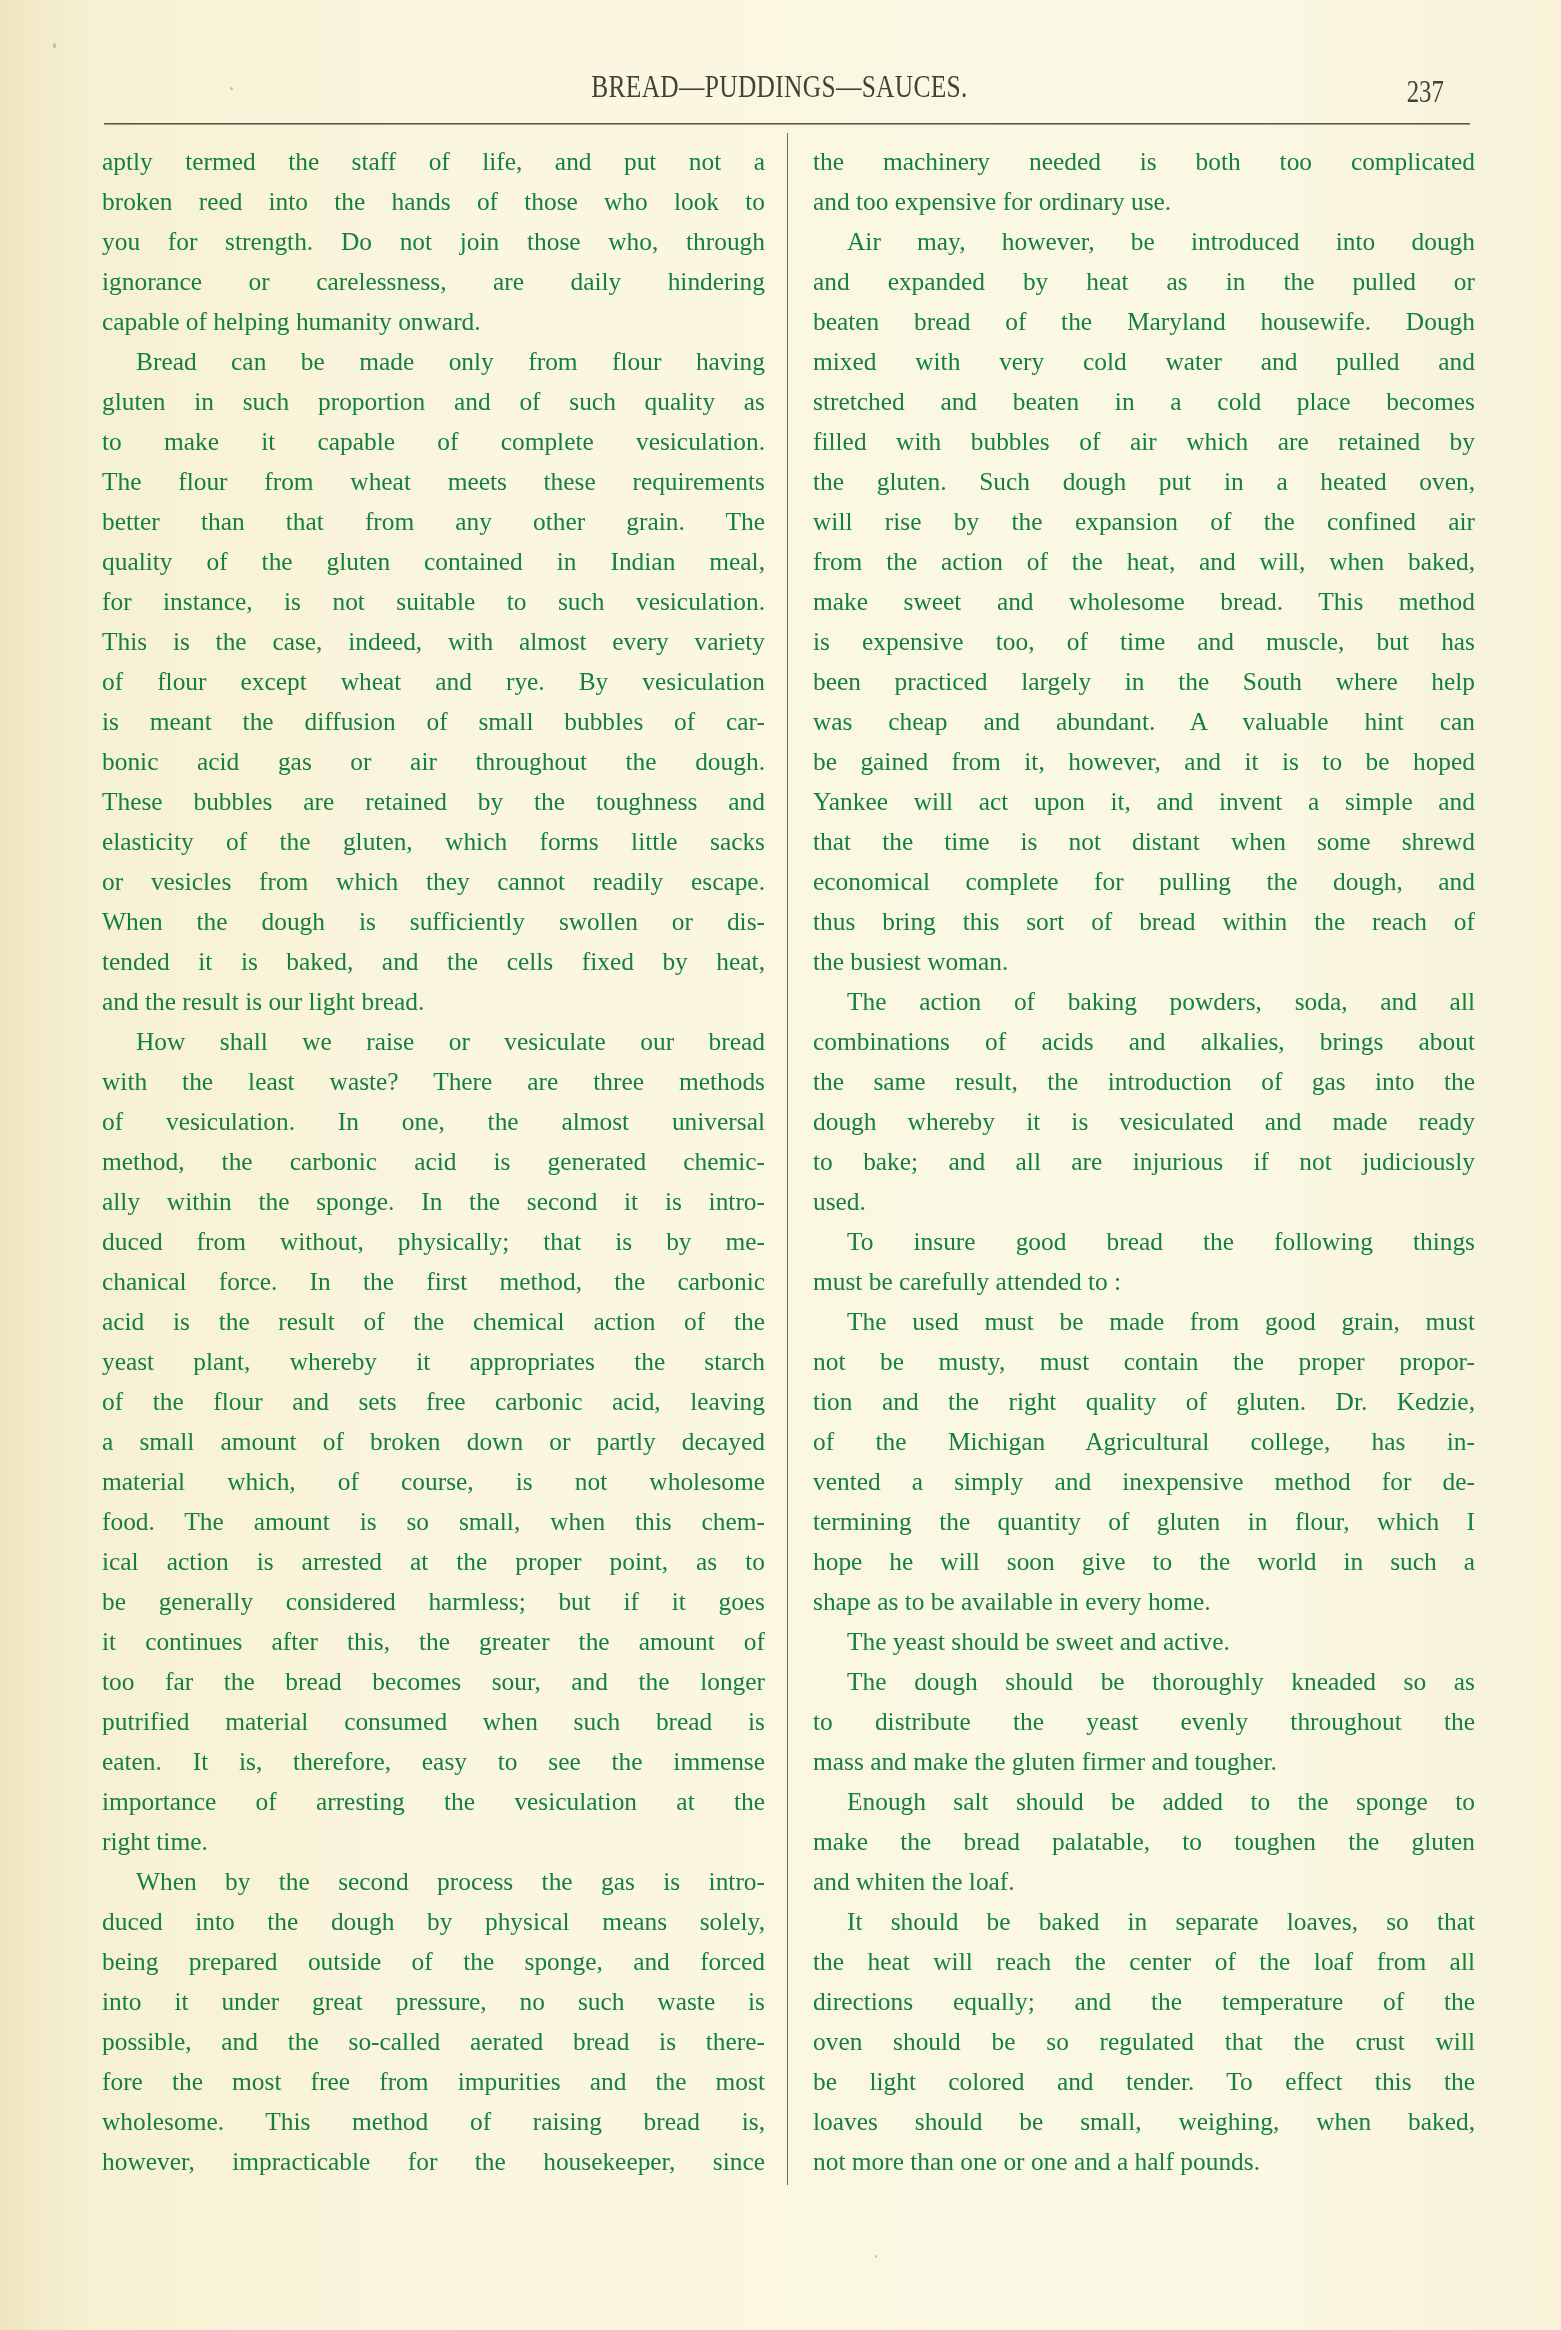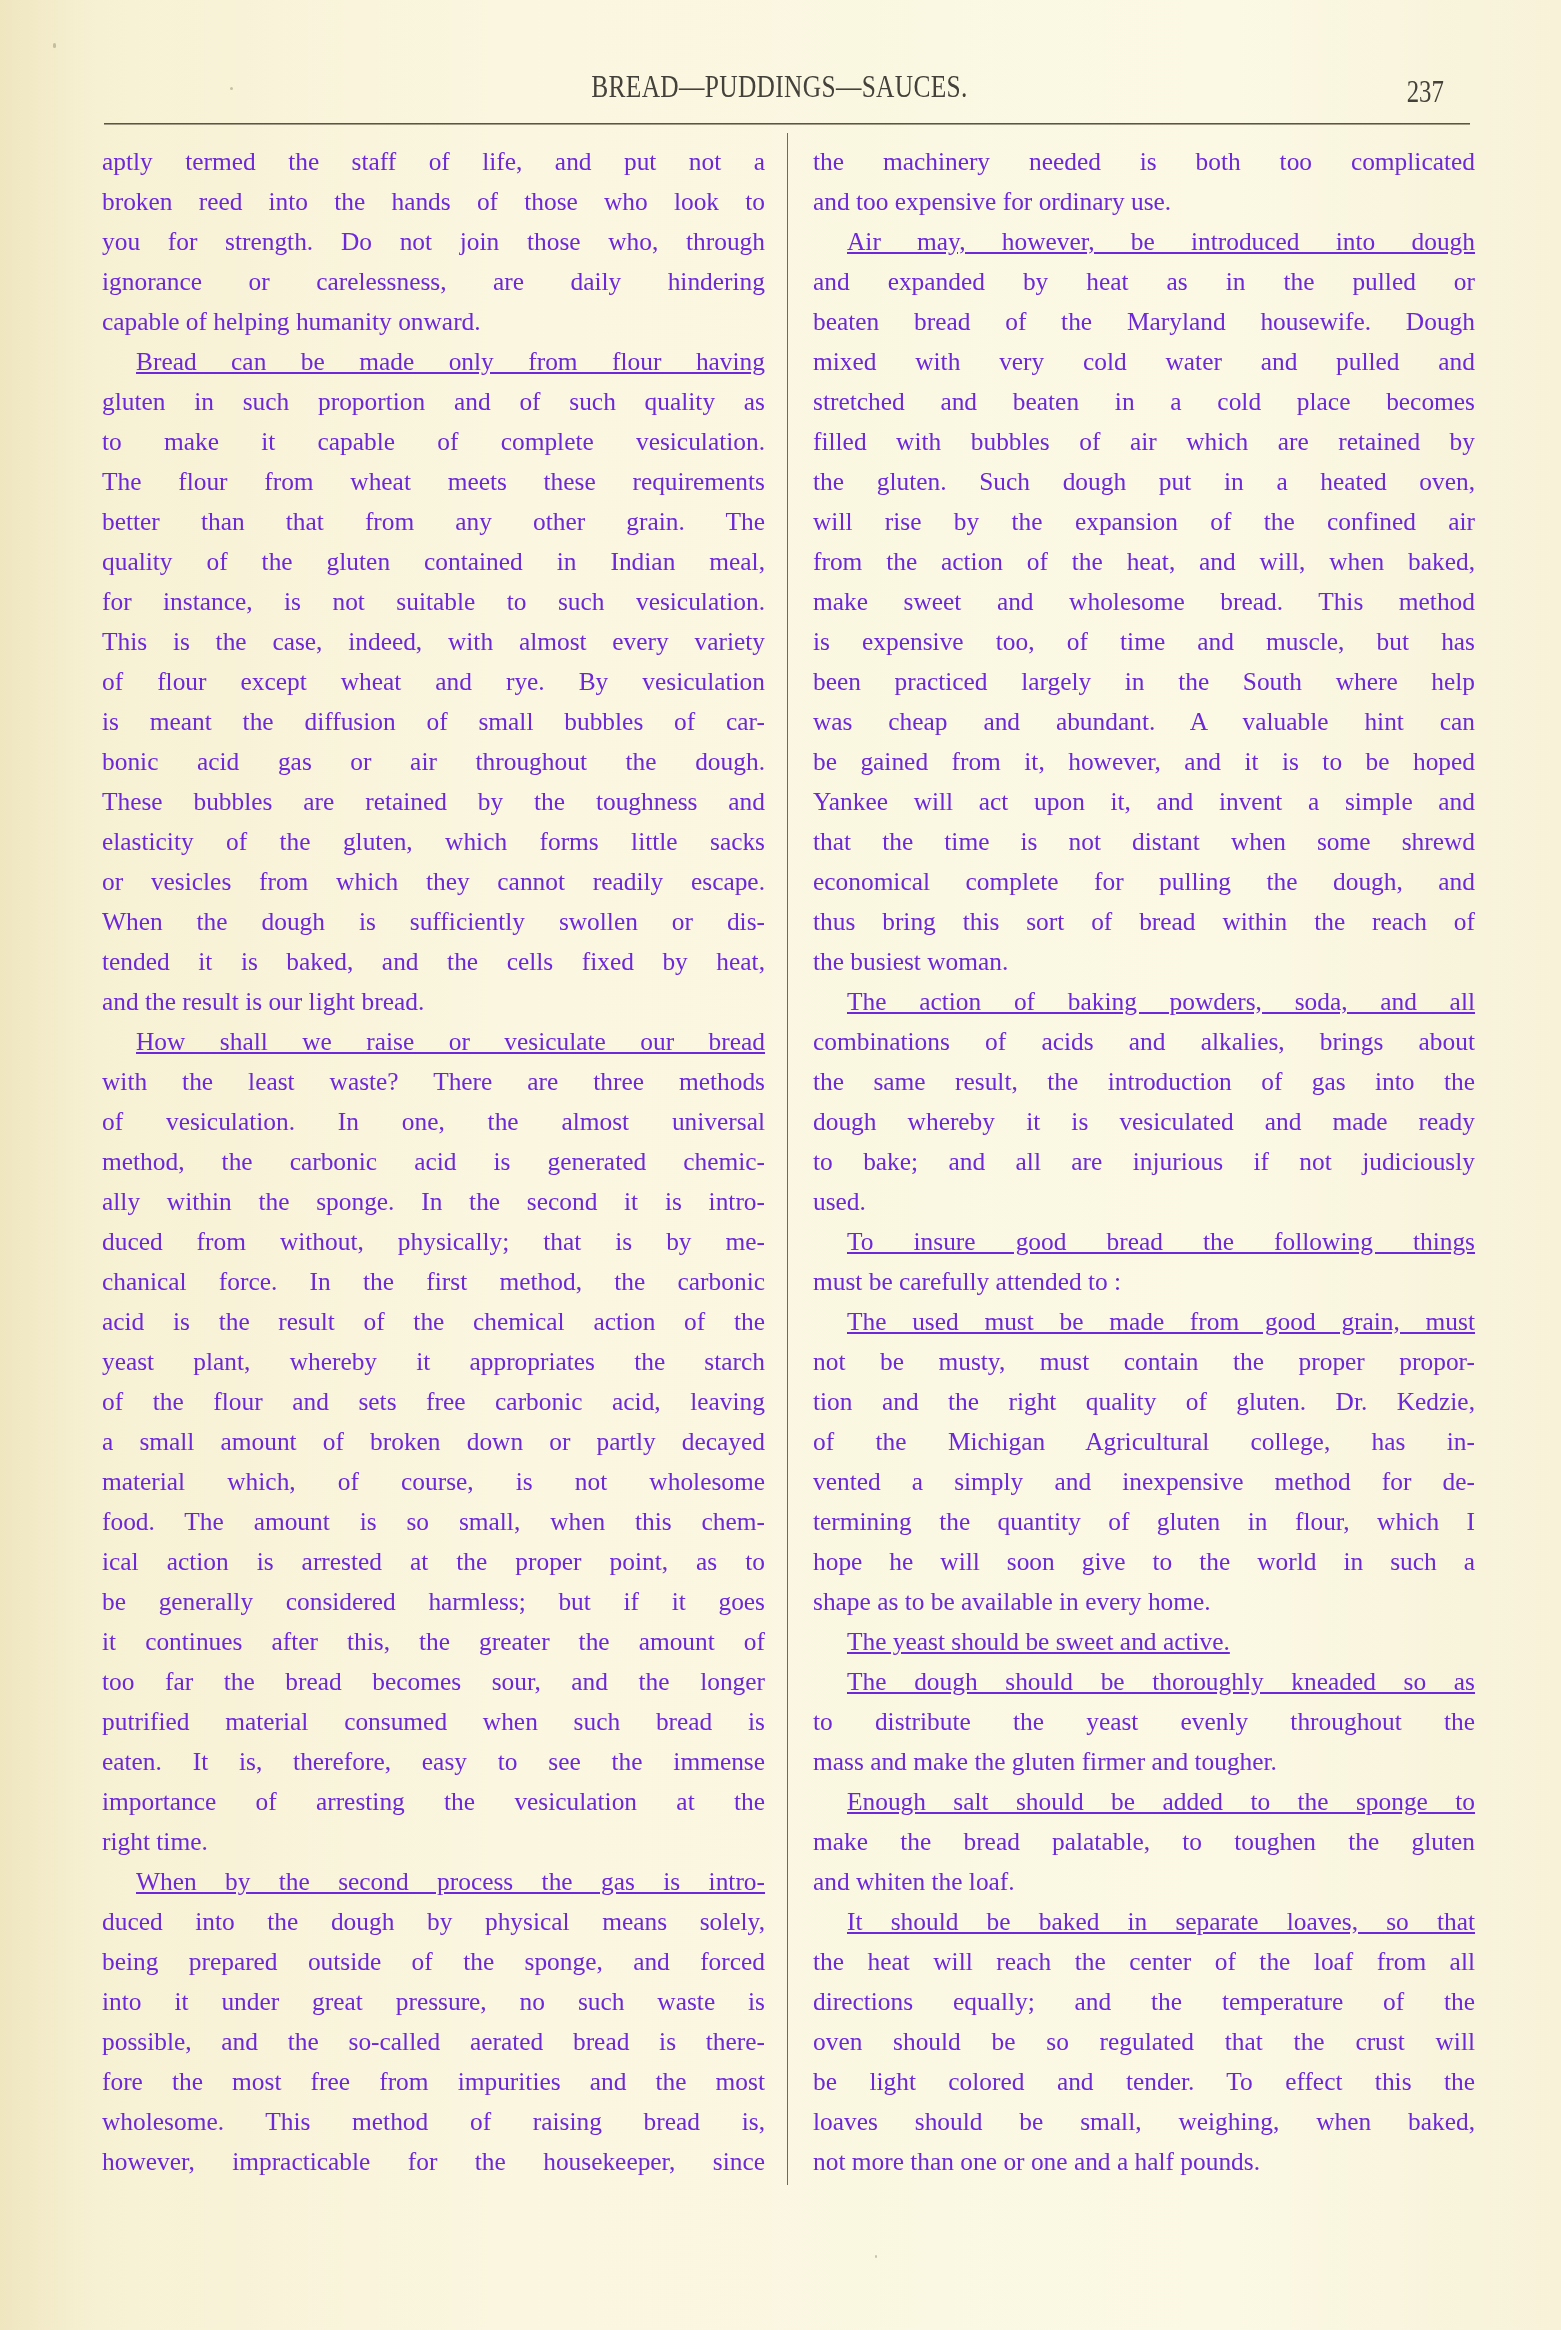--- a/index.html
+++ b/index.html
@@ -65,21 +65,21 @@
       height: 2052px;
       border-left: 1.6px solid #6e6a5c;
     }
     .column {
       position: absolute;
       top: 141px;
       width: 663px;
       font-size: 25.4px;
       line-height: 40px;
       text-align: justify;
-      color: #6d28d9;
+      color: #15803d;
     }
     .column.left { left: 102px; }
     .column.right { left: 813px; width: 662px; }
     .column p {
       margin: 0;
       text-indent: 0;
       hyphens: manual;
     }
     .line {
       display: block;
@@ -87,21 +87,20 @@
       text-align-last: justify;
       white-space: nowrap;
       height: 40px;
       overflow: visible;
     }
     .line.last {
       text-align-last: left;
     }
     .line.first-indent {
       padding-left: 34px;
-      text-decoration: underline;
     }
     .speck {
       position: absolute;
       width: 2.5px; height: 4.9px;
       background: #a99f86;
       border-radius: 1.6px;
       opacity: 0.6;
     }
   </style>
 </head>

